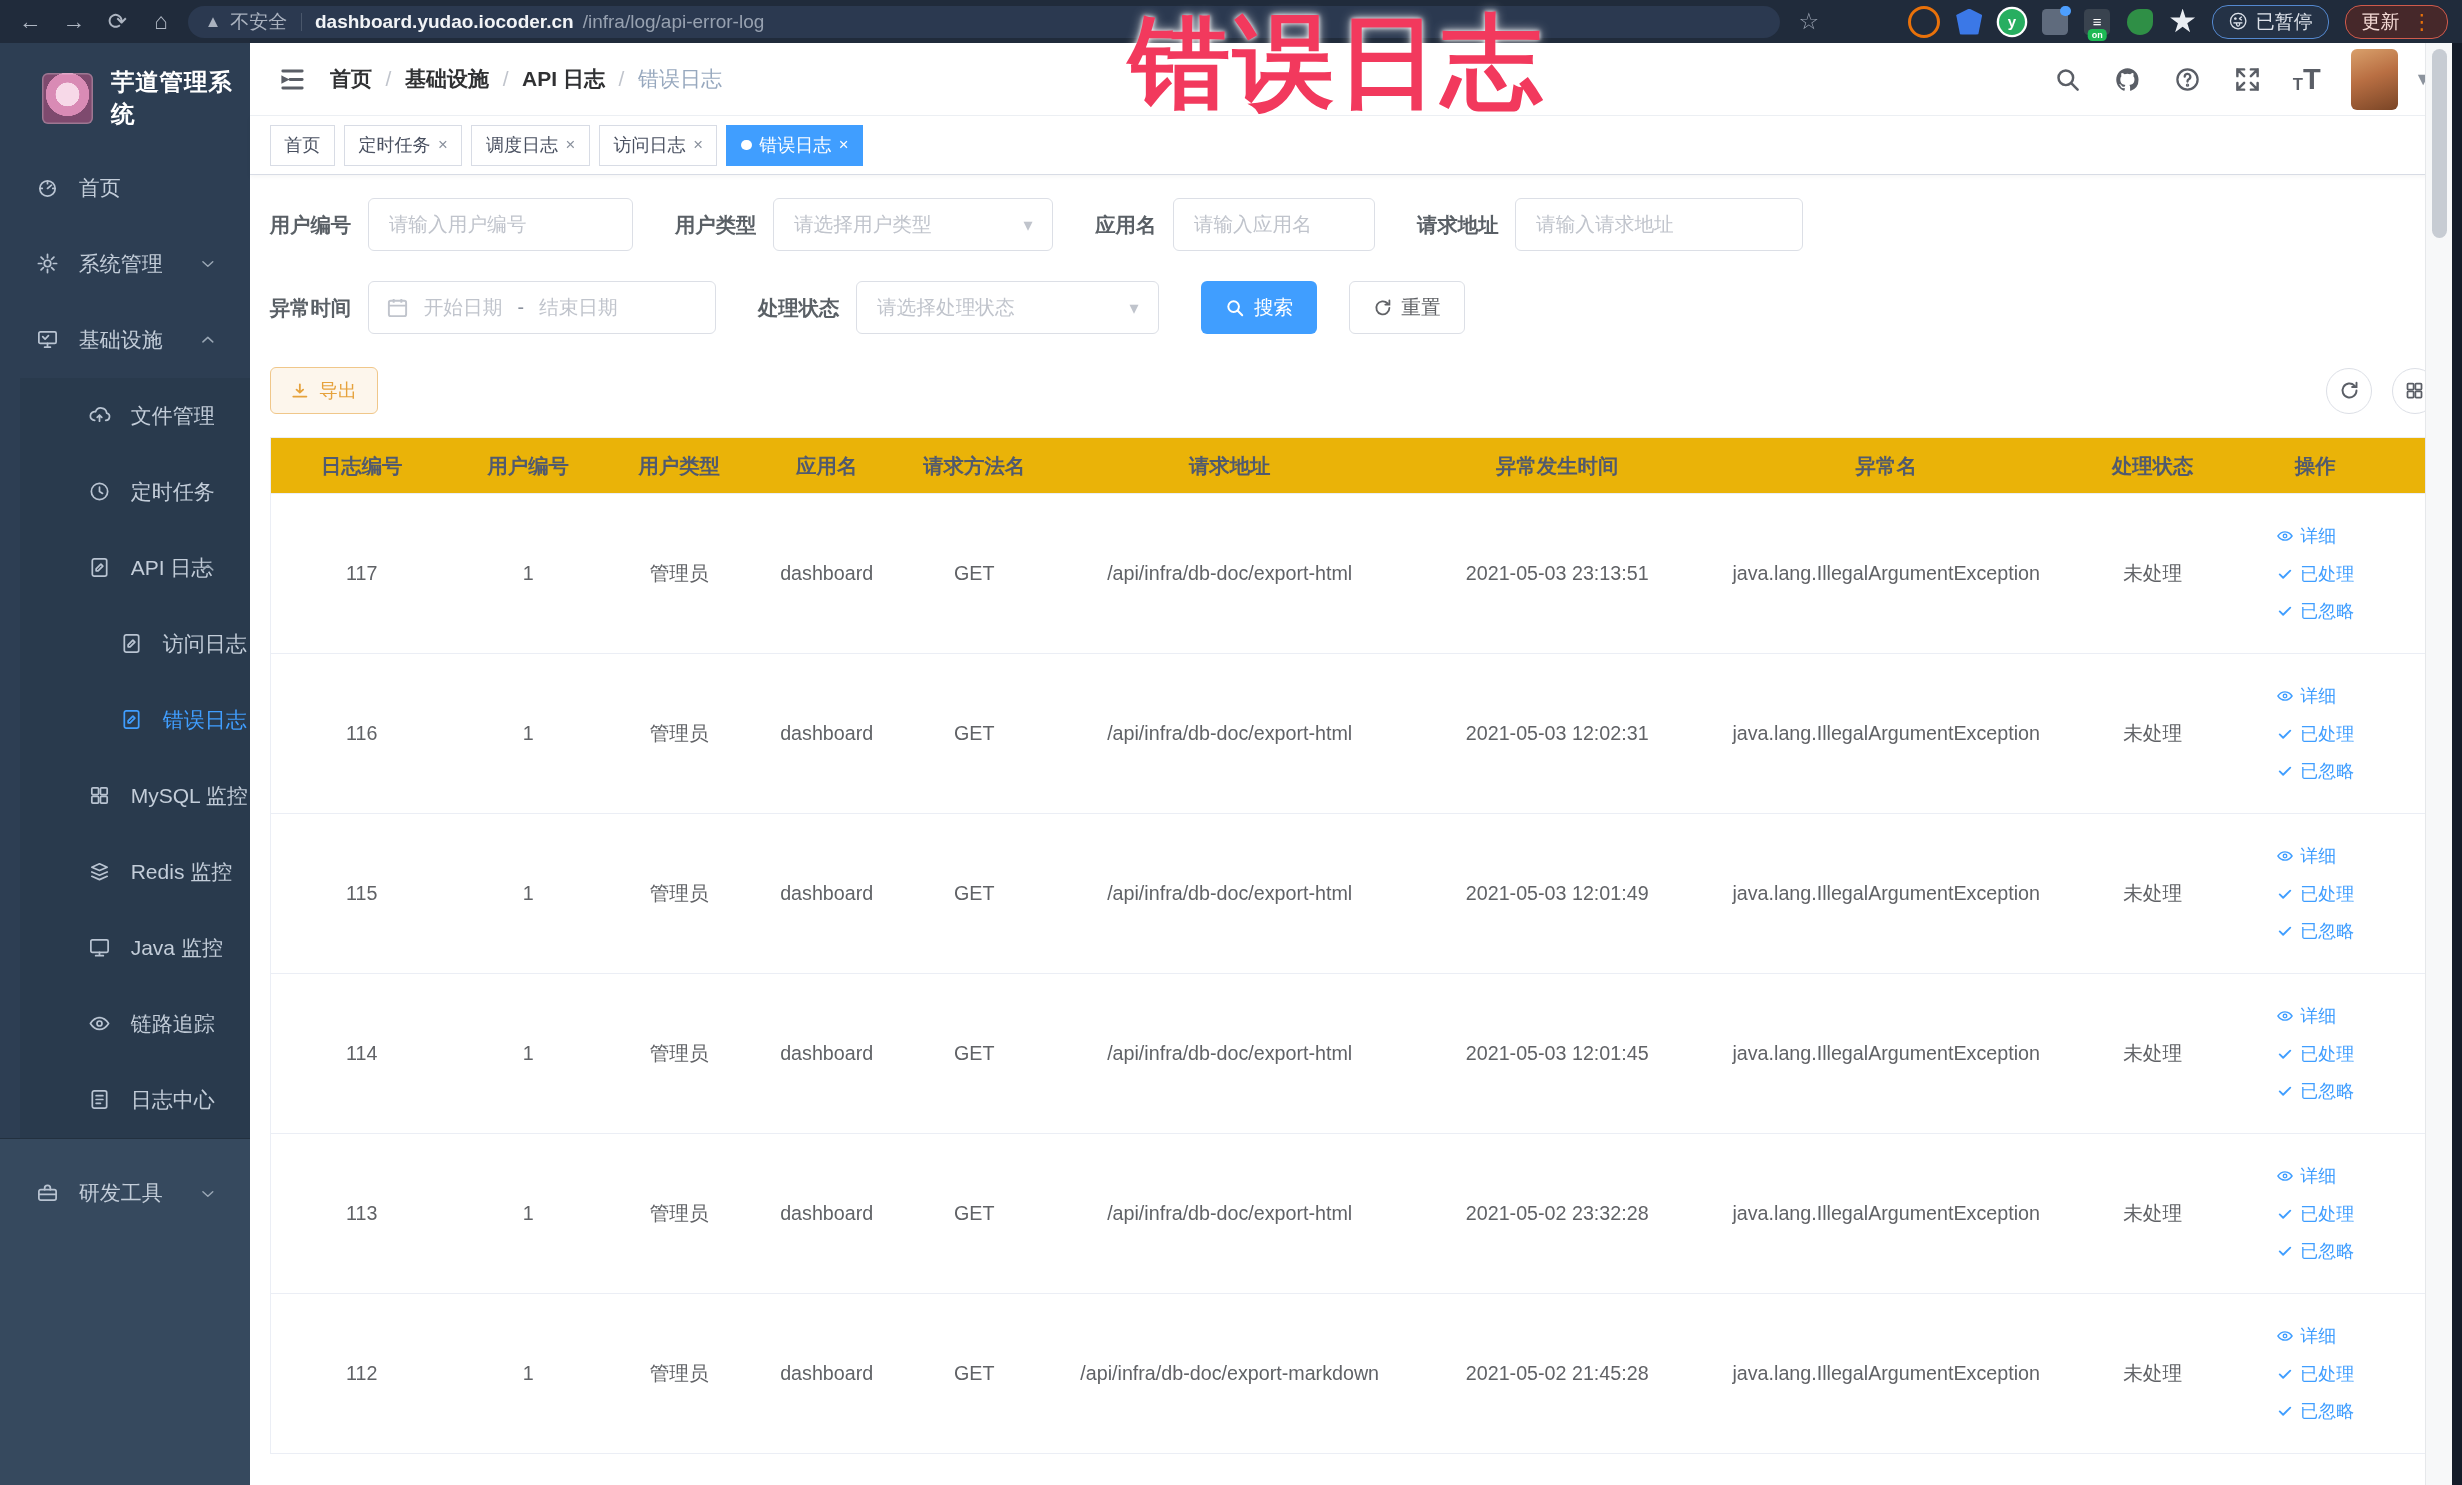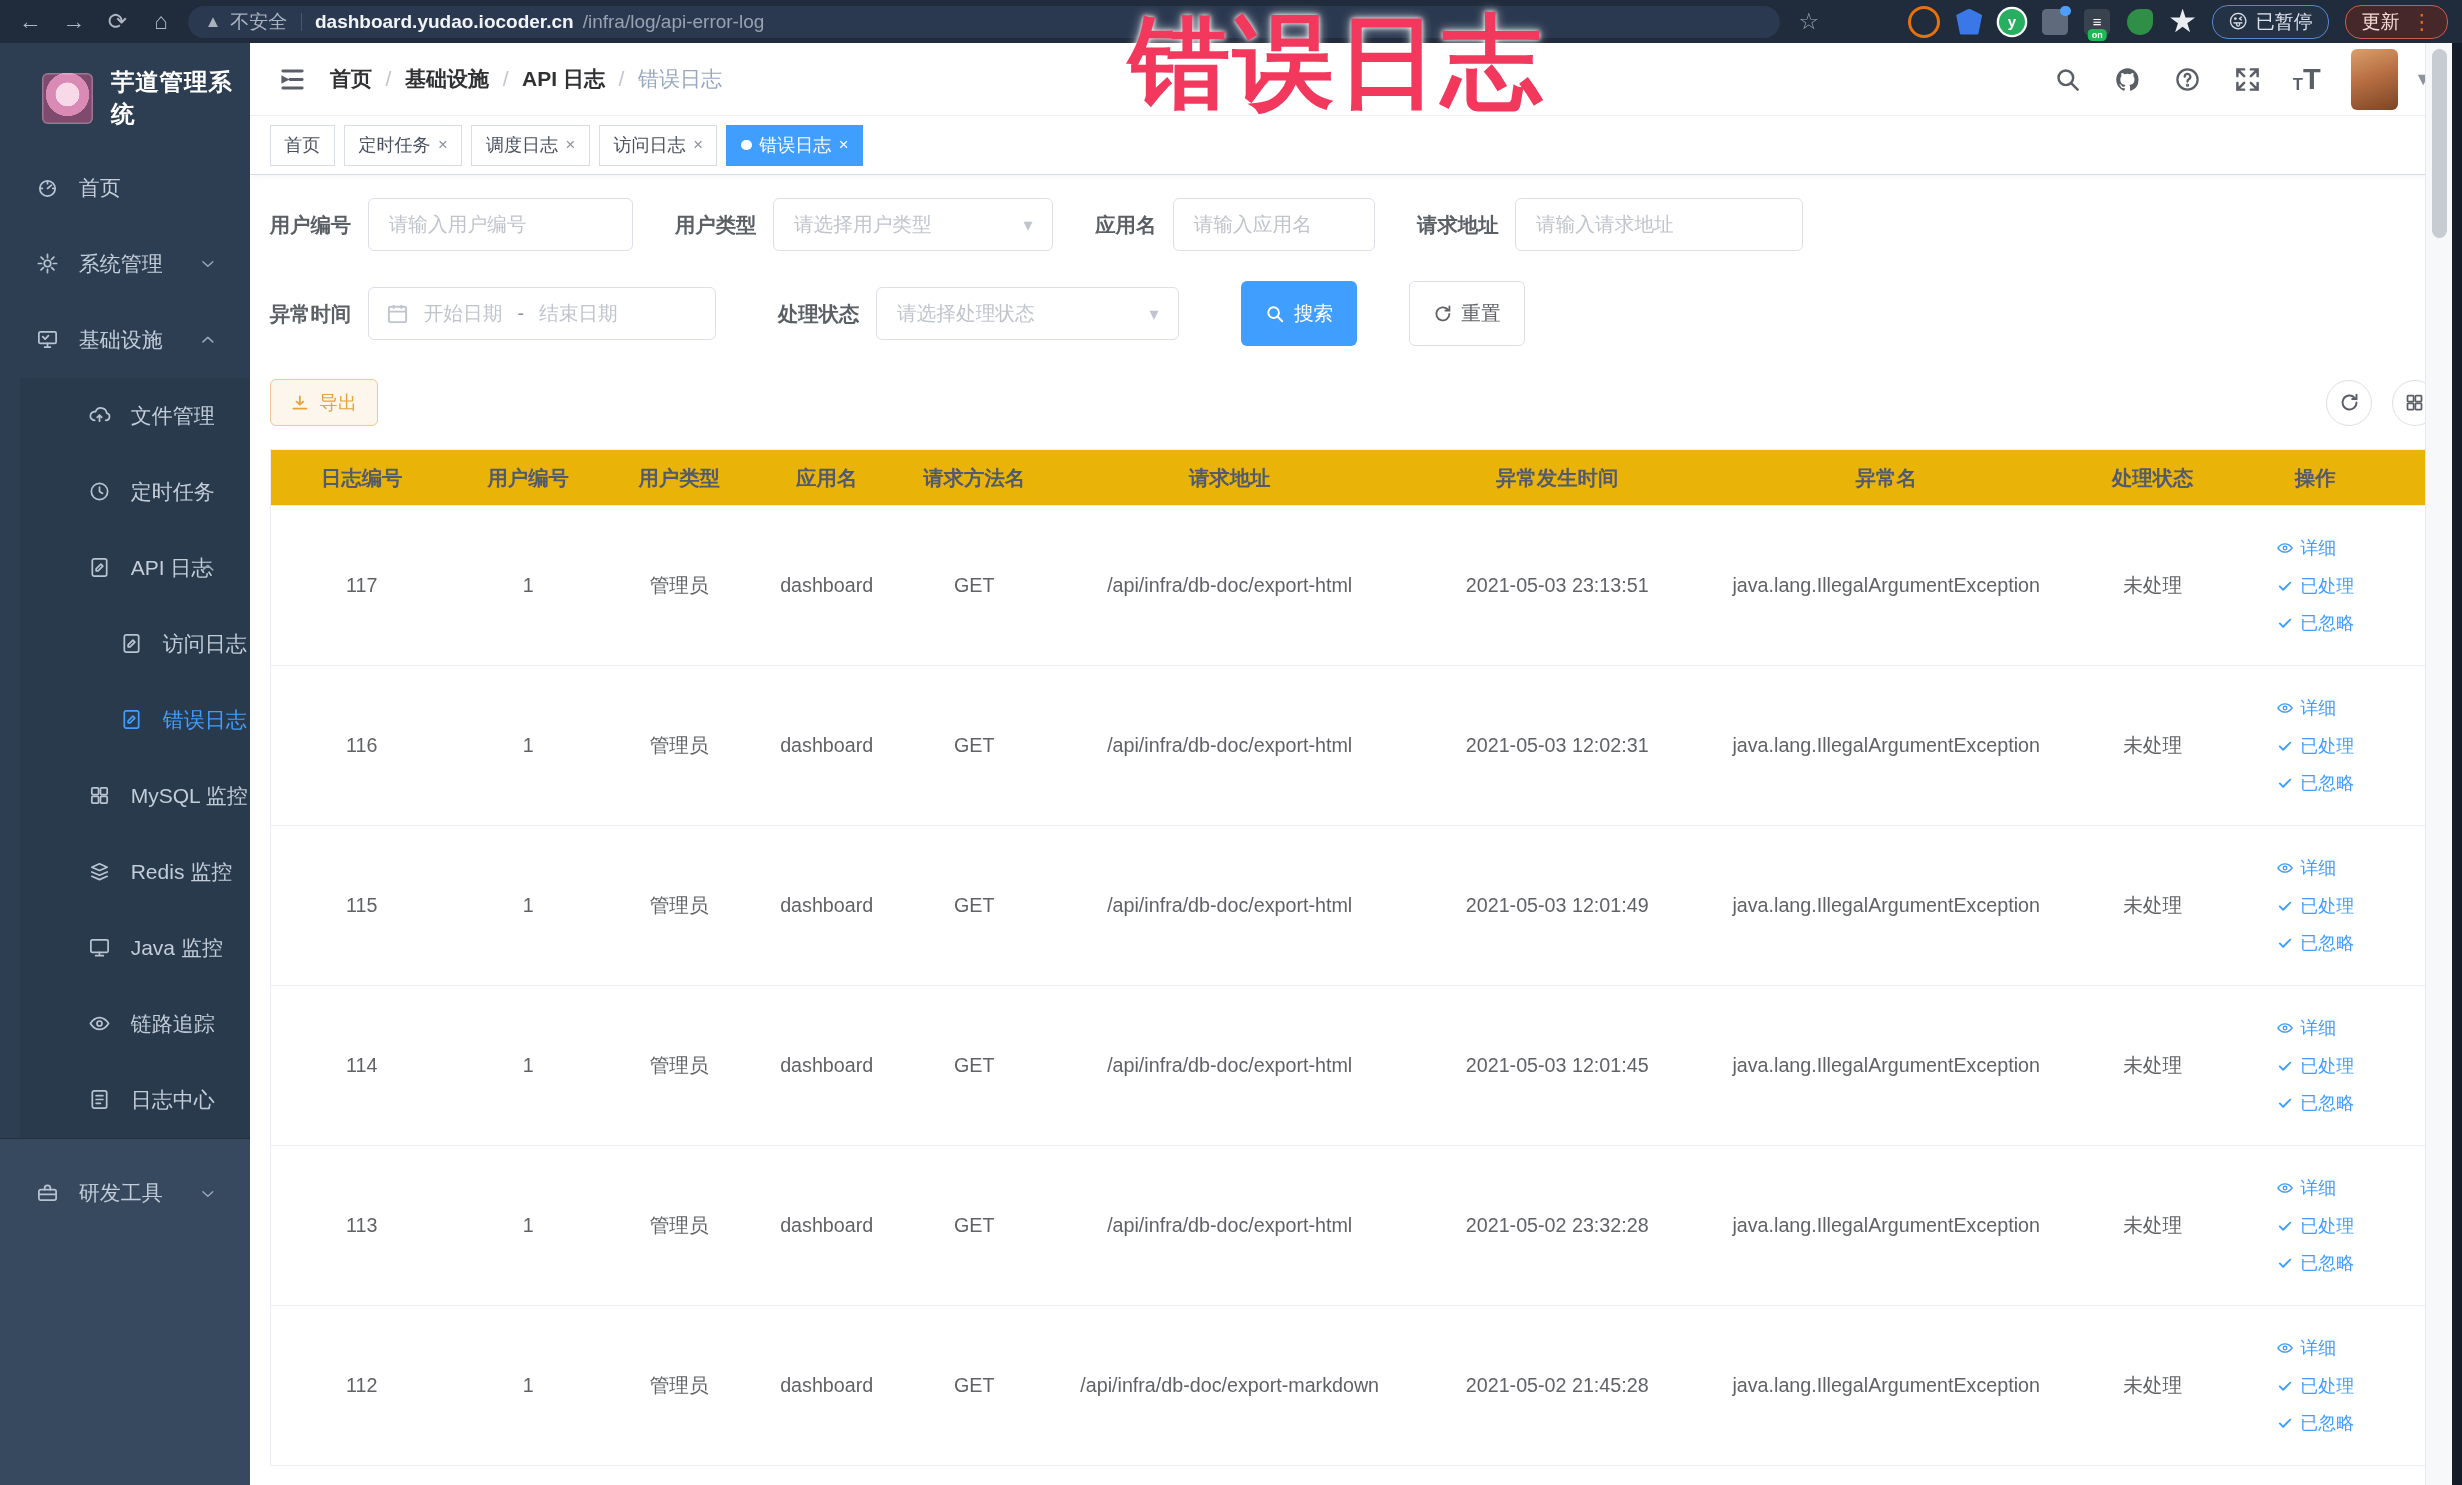--- a/index.html
+++ b/index.html
@@ -100,21 +100,21 @@
     font-family:inherit;background:#fff;outline:none;box-sizing:border-box;}
   .tinput::placeholder{color:#c0c4cc;}
   .w350{width:265px;} .w330{width:202px;} .w380{width:288px;}
   .select{height:53px;width:280px;border:0.8px solid #dcdfe6;border-radius:6px;display:flex;align-items:center;
     padding:0 19.7px;font-size:19.7px;color:#c0c4cc;background:#fff;box-sizing:border-box;cursor:pointer;}
   .select .caret{margin-left:auto;color:#c0c4cc;font-size:18px;}
   .range{height:53px;width:348px;border:0.8px solid #dcdfe6;border-radius:6px;display:flex;align-items:center;
     padding:0 16.7px;gap:15px;font-size:19.7px;color:#c0c4cc;background:#fff;box-sizing:border-box;cursor:pointer;}
   .range svg{width:23px;height:23px;color:#c0c4cc;}
   .range .sep{color:#8a919d;}
-  .btn{height:65px;border-radius:6px;display:inline-flex;align-items:center;gap:9px;padding:0 23px;
+  .btn{height:53px;border-radius:6px;display:inline-flex;align-items:center;gap:9px;padding:0 23px;
     font-size:19.7px;cursor:pointer;border:0.8px solid transparent;box-sizing:border-box;white-space:nowrap;}
   .btn svg{width:19.7px;height:19.7px;}
   .btn.primary{background:#409eff;color:#fff;}
   .btn.plain{background:#fff;border-color:#dcdfe6;color:#606266;}
   .btn.warn{background:#fdf6ec;border-color:#f0c78a;color:#e6a23c;height:47px;font-size:19px;padding:0 19.7px;}
   .toolbar{display:flex;align-items:center;margin-bottom:23px;}
   .tool-circles{margin-left:auto;display:flex;gap:19.7px;margin-right:4.5px;}
   .circle-btn{width:44px;height:44px;border-radius:50%;border:0.8px solid #dcdfe6;background:#fff;color:#5a5e66;
     display:flex;align-items:center;justify-content:center;cursor:pointer;}
   .circle-btn svg{width:21px;height:21px;}
@@ -422,21 +422,21 @@
           </span>
         </span>
         <span class="fgroup">
           <span class="flabel">应用名</span>
           <input class="tinput w330" placeholder="请输入应用名" style="">
         </span>
         <span class="fgroup">
           <span class="flabel">请求地址</span>
           <input class="tinput w380" placeholder="请输入请求地址" style="">
         </span>
-        <span class="fgroup" style="flex-basis:100%;column-gap:62px;display:flex;align-items:center;">
+        <span class="fgroup" style="flex-basis:100%;column-gap:42px;display:flex;align-items:flex-end;">
           <span style="display:flex;align-items:center;gap:16.7px;">
             <span class="flabel">异常时间</span>
             <span class="range">
               <svg viewBox="0 0 24 24" fill="none" stroke="currentColor" stroke-width="2">
                   <rect x="3" y="5" width="18" height="16" rx="2"></rect>
                   <path d="M8 3v4M16 3v4M3 10h18"></path>
                 </svg>
               <span>开始日期</span>
               <span class="sep">-</span>
               <span>结束日期</span>

